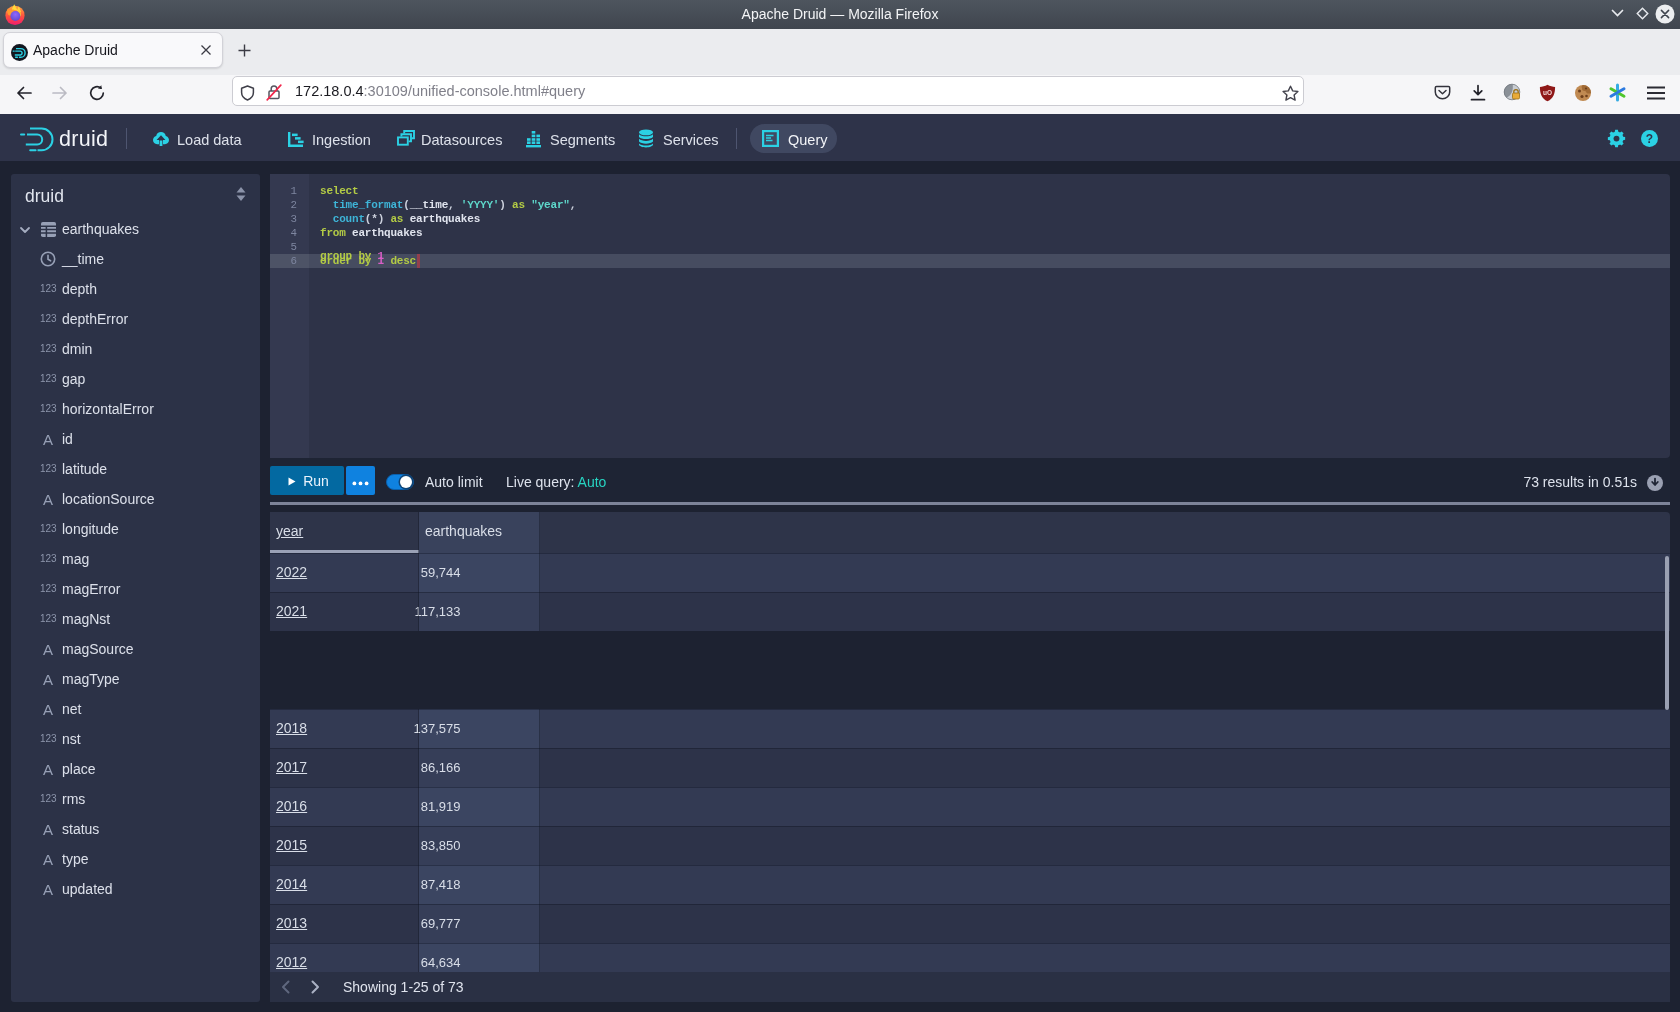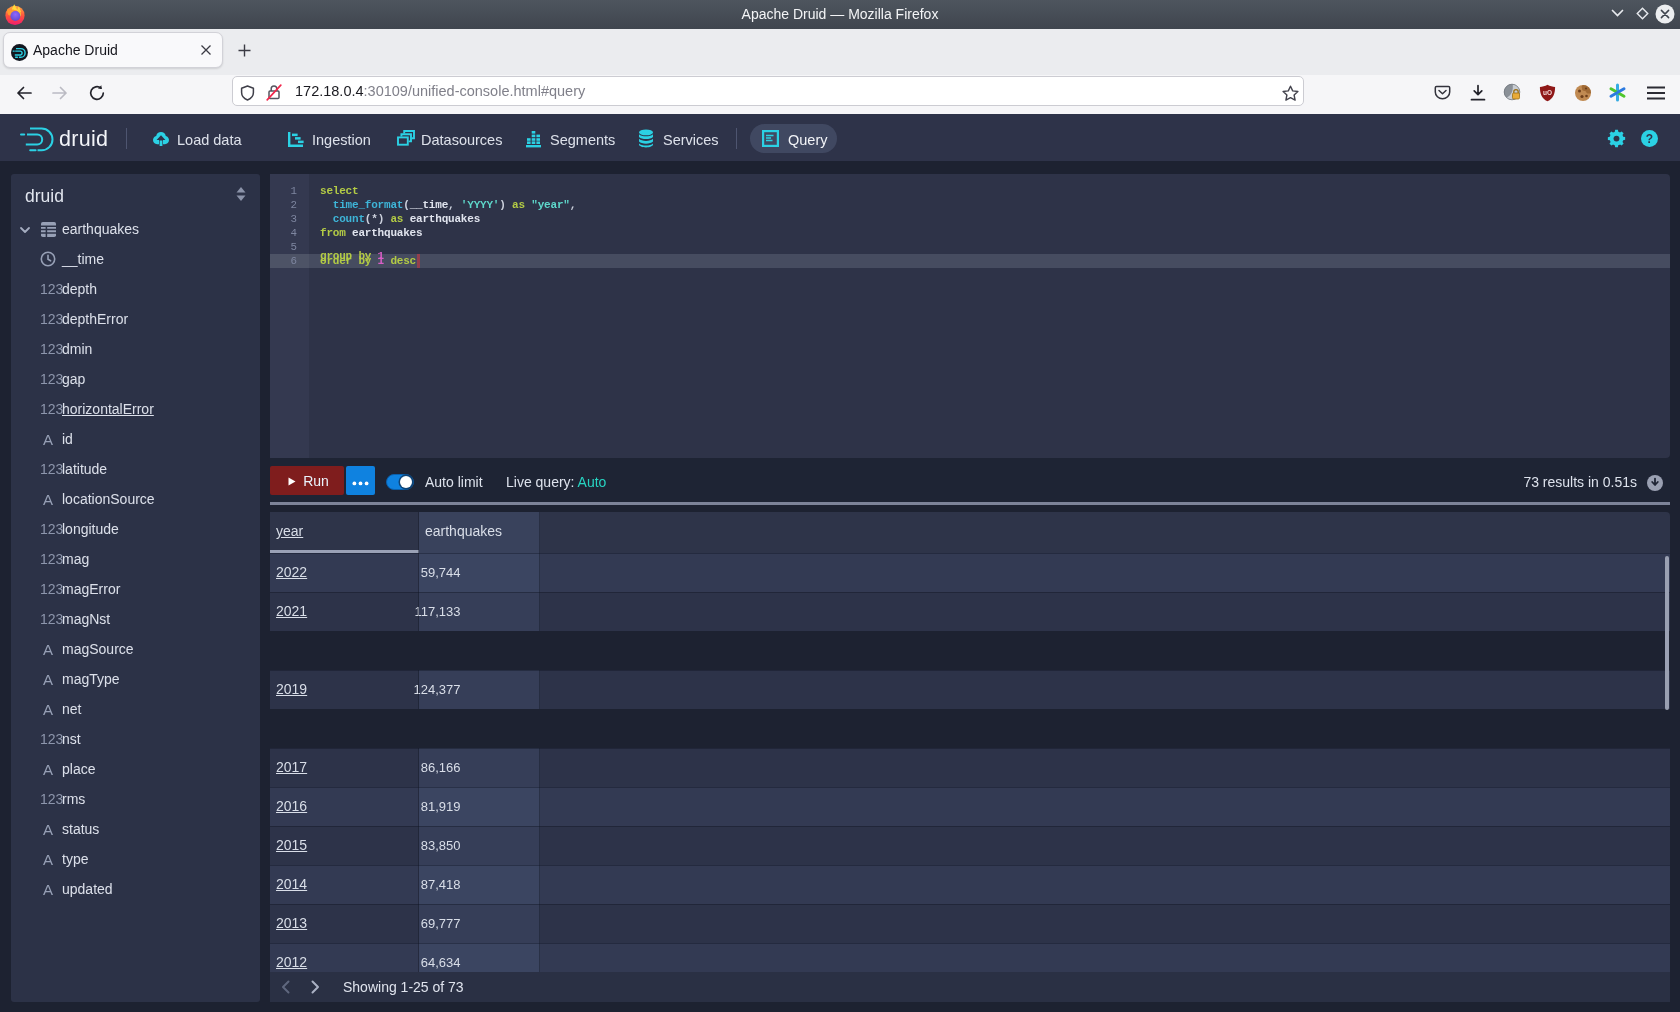--- a/index.html
+++ b/index.html
@@ -22,21 +22,21 @@
   #urltext{left:62px;top:0;height:28px;line-height:28px;font-size:14.5px;color:#1b1b21;white-space:nowrap;}
   #urltext .dim{color:#80808a;}
   
   #dheader{left:0;top:114px;width:1680px;height:47px;background:#2e3349;}
   .hsep{width:1px;height:21px;background:#4e5570;top:128px;}
   .navitem{top:117px;height:47px;line-height:47px;font-size:14.5px;color:#dde1ea;white-space:nowrap;}
   #querypill{left:750px;top:124px;width:87px;height:29px;background:#404861;border-radius:15px;}
   
   #sidebar{left:11px;top:174px;width:249px;height:828px;background:#2c3247;border-radius:3px;}
   .treerow{left:0;width:249px;height:30px;line-height:30px;font-size:14px;color:#dce0ea;}
-  .num123{font-size:14px;color:#8d96ac;letter-spacing:0;}
+  .num123{font-size:10px;color:#8d96ac;letter-spacing:0;}
   .aicon{font-size:14px;color:#97a0b6;}
   
   #editor{left:270px;top:174px;width:1400px;height:284px;background:#2e3348;border-radius:4px;}
   #gutter{left:0;top:0;width:39px;height:284px;background:#343950;}
   .lnum{left:0;width:27px;text-align:right;height:14px;line-height:14px;
     font-family:"Liberation Mono",monospace;font-size:10.8px;color:#7e86a0;}
   .cline{left:39px;height:14px;line-height:14px;white-space:pre;
     font-family:"Liberation Mono",monospace;font-size:11px;letter-spacing:-0.201px;color:#e0e4ee;font-weight:bold;}
   .cline{left:50px;}
   .kw{color:#b3cb45;} .fn{color:#3eb5d8;} .str{color:#5ed8cb;} .nu{color:#d75ec6;}
@@ -120,21 +120,21 @@
   <div class="abs treerow" style="top:160px;">
     <span class="num123" style="position:absolute;left:29px;top:9px;line-height:12px;">123</span>
     <span style="position:absolute;left:51px;">dmin</span>
   </div>
   <div class="abs treerow" style="top:190px;">
     <span class="num123" style="position:absolute;left:29px;top:9px;line-height:12px;">123</span>
     <span style="position:absolute;left:51px;">gap</span>
   </div>
   <div class="abs treerow" style="top:220px;">
     <span class="num123" style="position:absolute;left:29px;top:9px;line-height:12px;">123</span>
-    <span style="position:absolute;left:51px;text-decoration:underline;">horizontalError</span>
+    <span style="position:absolute;left:51px;">horizontalError</span>
   </div>
   <div class="abs treerow" style="top:250px;">
     <span class="aicon" style="position:absolute;left:32px;top:8px;line-height:15px;font-size:15px;">A</span>
     <span style="position:absolute;left:51px;">id</span>
   </div>
   <div class="abs treerow" style="top:280px;">
     <span class="num123" style="position:absolute;left:29px;top:9px;line-height:12px;">123</span>
     <span style="position:absolute;left:51px;">latitude</span>
   </div>
   <div class="abs treerow" style="top:310px;">
@@ -208,21 +208,21 @@
   <div class="abs cline" style="top:10px;"><span class="kw">select</span></div>
   <div class="abs cline" style="top:24px;">  <span class="fn">time_format</span><span class="pu">(</span>__time<span class="pu">,</span> <span class="str">'YYYY'</span><span class="pu">)</span> <span class="kw">as</span> <span class="str">"year"</span><span class="pu">,</span></div>
   <div class="abs cline" style="top:38px;">  <span class="fn">count</span><span class="pu">(*)</span> <span class="kw">as</span> earthquakes</div>
   <div class="abs cline" style="top:52px;"><span class="kw">from</span> earthquakes</div>
   <div class="abs cline" style="top:66px;margin-top:9px;"><span class="kw">group by</span> <span class="nu">1</span></div>
   <div class="abs cline" style="top:80px;"><span class="kw">order by</span> <span class="nu">1</span> <span class="kw">desc</span></div>
   <div class="abs" style="left:147px;top:80px;width:2.5px;height:14px;background:#93404d;"></div>
 </div>
 
 <div class="abs" id="runbar">
-  <div class="abs" style="left:0;top:8px;width:74px;height:29px;background:#7f1d1d;border-radius:2px;
+  <div class="abs" style="left:0;top:8px;width:74px;height:29px;background:#0369a1;border-radius:2px;
        color:#eaf3fc;font-size:14px;text-align:center;line-height:31px;padding-left:18px;box-sizing:border-box;">Run</div>
   <div class="abs" style="left:76px;top:8px;width:29px;height:29px;background:#0f82e0;border-radius:2px;"></div>
   <div class="abs" style="left:155px;top:0;height:45px;line-height:49px;font-size:14px;color:#dde2ec;">Auto limit</div>
   <div class="abs" style="left:236px;top:0;height:45px;line-height:49px;font-size:14px;color:#dde2ec;">Live query: <span style="color:#27d4c2;">Auto</span></div>
   <div class="abs" style="right:33px;top:0;height:45px;line-height:49px;font-size:14px;color:#dde2ec;">73 results in 0.51s</div>
 </div>
 <div class="abs" id="rundivider"></div>
 
 <div class="abs" id="table">
   <div class="abs hrow">
@@ -242,24 +242,24 @@
     <div class="abs" style="left:0;top:0;width:1400px;height:1px;background:rgba(16,20,34,0.4);"></div>
   </div>
   <div class="abs row reven" style="top:80px;">
     <div class="cell2"></div>
     <div class="ytext">2021</div>
     <div class="ntext">117,133</div>
     <div class="colsep" style="left:148px;"></div>
     <div class="colsep" style="left:269px;"></div>
     <div class="abs" style="left:0;top:0;width:1400px;height:1px;background:rgba(16,20,34,0.4);"></div>
   </div>
-  <div class="abs row reven" style="top:158px;">
-    <div class="cell2"></div>
-    <div class="ytext">2019</div>
-    <div class="ntext">124,377</div>
+  <div class="abs row rodd" style="top:197px;">
+    <div class="cell2"></div>
+    <div class="ytext">2018</div>
+    <div class="ntext">137,575</div>
     <div class="colsep" style="left:148px;"></div>
     <div class="colsep" style="left:269px;"></div>
     <div class="abs" style="left:0;top:0;width:1400px;height:1px;background:rgba(16,20,34,0.4);"></div>
   </div>
   <div class="abs row reven" style="top:236px;">
     <div class="cell2"></div>
     <div class="ytext">2017</div>
     <div class="ntext">86,166</div>
     <div class="colsep" style="left:148px;"></div>
     <div class="colsep" style="left:269px;"></div>

